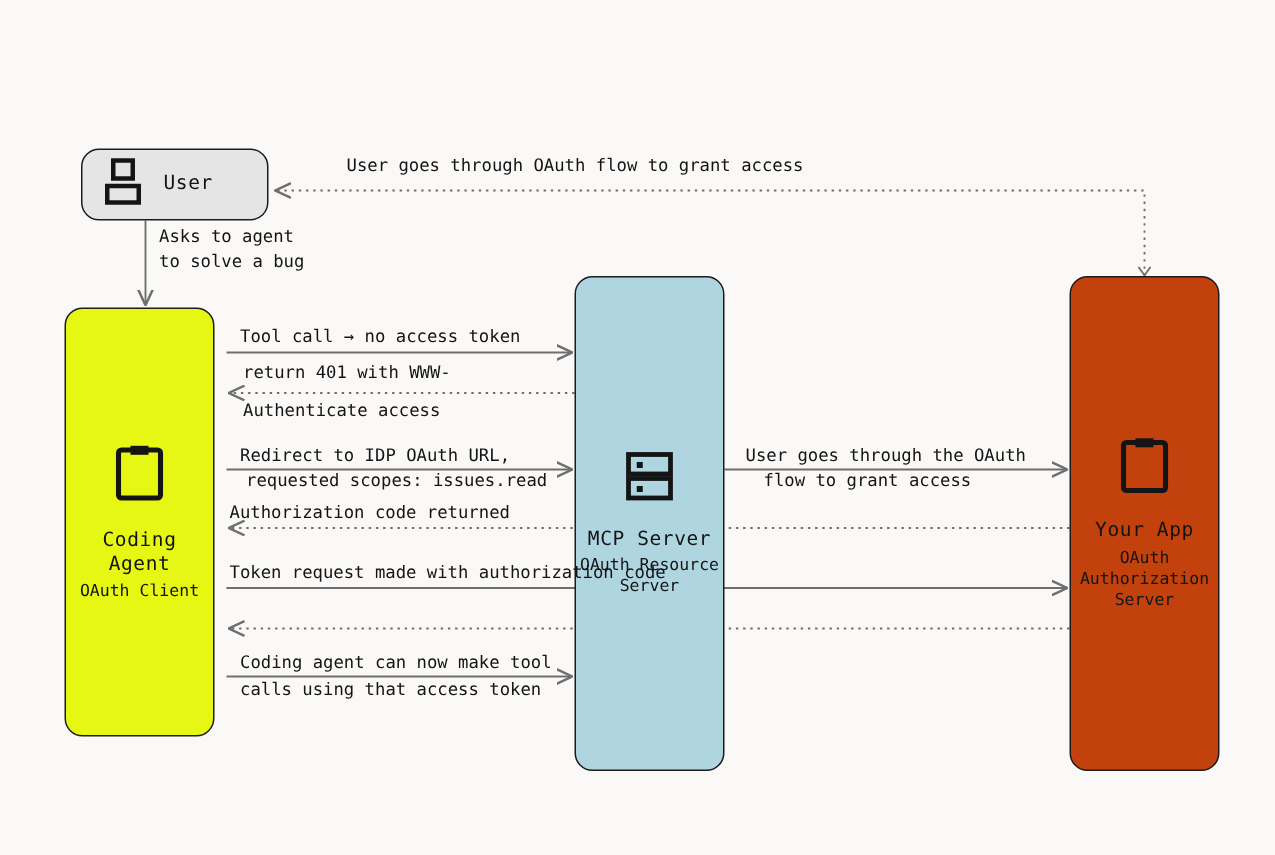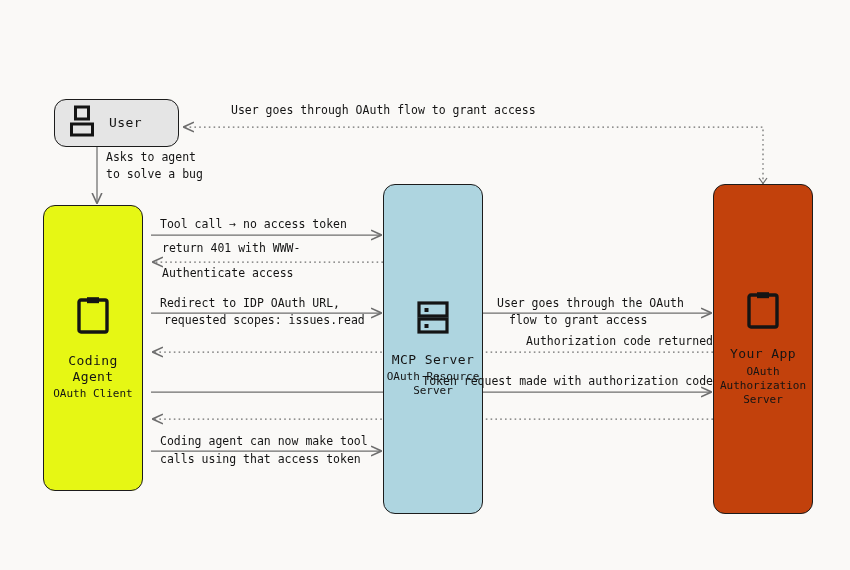--- a/index.html
+++ b/index.html
@@ -24,21 +24,21 @@
   #node-agent{left:43px;top:205px;width:100px;height:286px;border-radius:12px;background:#e6f714;}
   #node-mcp{left:383px;top:184px;width:100px;height:330px;border-radius:12px;background:#aed5e0;}
   #node-app{left:713px;top:184px;width:100px;height:330px;border-radius:12px;background:#c2410c;}
 
   #node-agent .stack,#node-mcp .stack,#node-app .stack{display:flex;flex-direction:column;align-items:center;}
   #node-agent .icon{margin-bottom:14px;}
   #node-mcp .icon{margin-bottom:12px;}
   #node-app .icon{margin-bottom:12px;}
 
   .lbl{position:absolute;font-size:11.5px;color:#141414;line-height:17px;white-space:pre;}
-  .lbl.c{text-align:right;}
+  .lbl.c{text-align:left;}
 </style>
 </head>
 <body>
 
 <div id="stage">
 
   <svg id="wires" xmlns="http://www.w3.org/2000/svg">
     <defs>
       <marker id="ah" markerWidth="9" markerHeight="9" refX="8" refY="4.5" orient="auto">
         <path d="M0,0.6 L8.4,4.5 L0,8.4" fill="none" stroke="#6e6e6e" stroke-width="1.3"></path>

